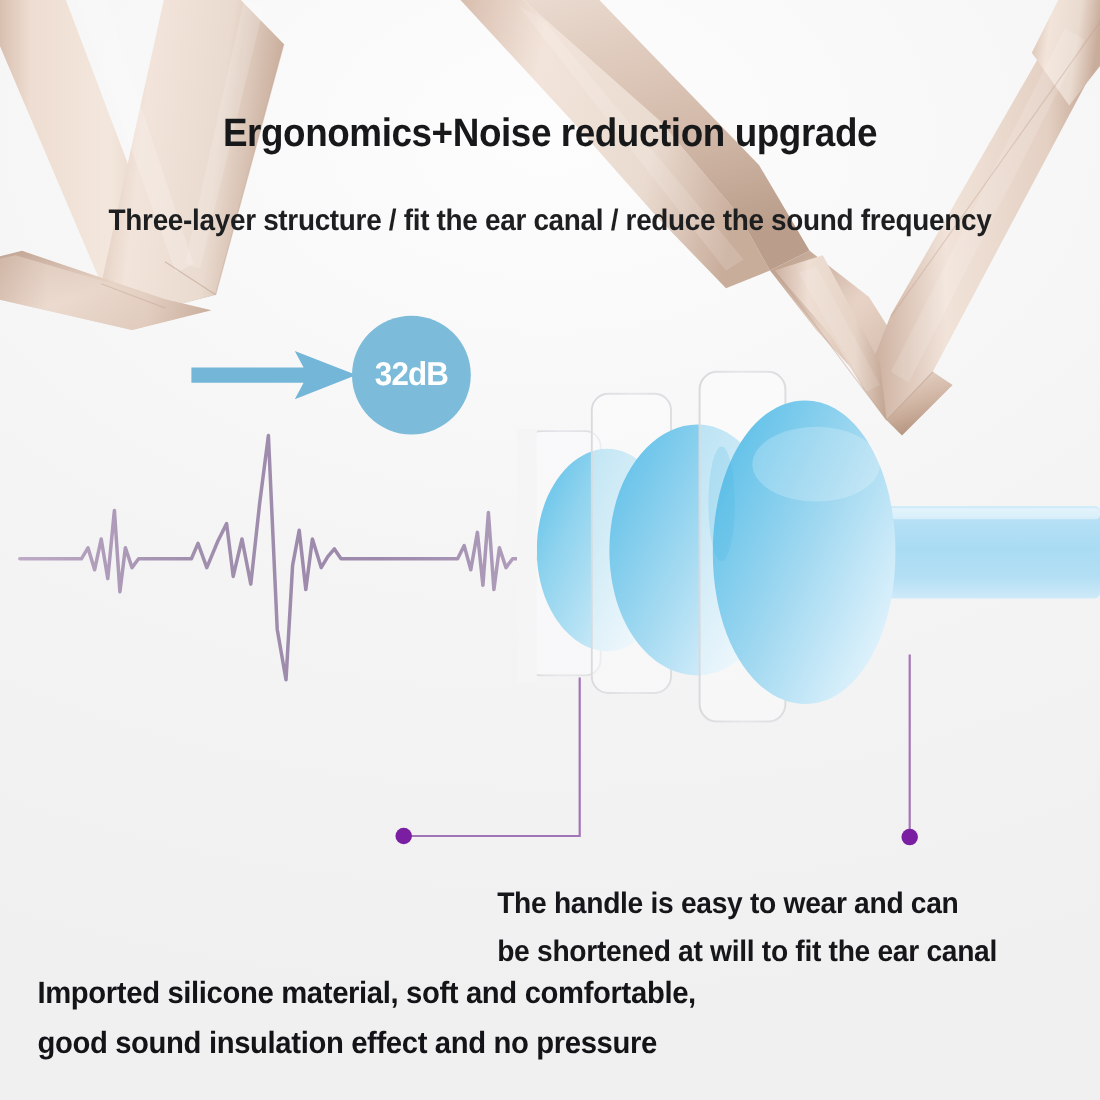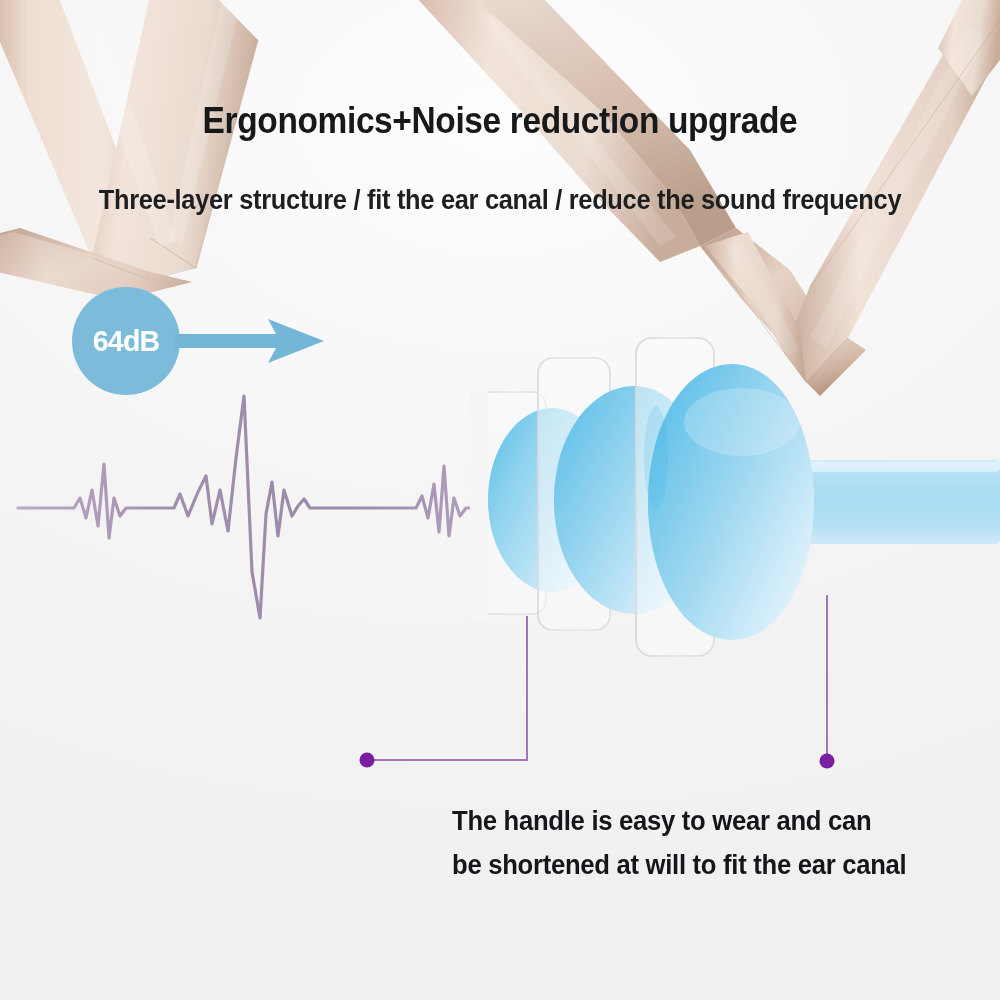--- a/index.html
+++ b/index.html
@@ -255,28 +255,28 @@
       <path d="M 704 246 L 806 382" stroke="#bb9d8a" stroke-width="1" fill="none" opacity="0.45"></path>
       <path d="M 1000 20 L 810 288" stroke="#bd9e8b" stroke-width="1" fill="none" opacity="0.4"></path>
     </svg>
   </div>
 
   <div class="headline">Ergonomics+Noise reduction upgrade</div>
 
   <div class="subhead">Three-layer structure / fit the ear canal / reduce the sound frequency</div>
 
   <div class="db-group">
-    <div class="db-circle left">
-      <span>64dB</span>
-    </div>
 
     <svg class="db-arrow" viewBox="0 0 160 48">
       <path d="M 2 17 L 104 17 L 96 2 L 152 24 L 96 46 L 104 31 L 2 31 Z" fill="#73b6d8"></path>
     </svg>
 
+    <div class="db-circle right">
+      <span>32dB</span>
+    </div>
   </div>
 
   <svg class="waveform" viewBox="0 0 520 240">
     <defs>
       <linearGradient id="wavG" x1="0" y1="0" x2="1" y2="0">
         <stop offset="0%" stop-color="#bcaac6"></stop>
         <stop offset="30%" stop-color="#a18fae"></stop>
         <stop offset="65%" stop-color="#9c89ab"></stop>
         <stop offset="100%" stop-color="#b7a5c2"></stop>
       </linearGradient>
@@ -379,14 +379,18 @@
 
     <path d="M 497 15 L 497 176" fill="none" stroke="#a275b6" stroke-width="2"></path>
     <circle cx="497" cy="181" r="7.5" fill="#7b1fa2"></circle>
   </svg>
 
   <div class="callout-handle">
     <div class="line">The handle is easy to wear and can</div>
     <div class="line">be shortened at will to fit the ear canal</div>
   </div>
 
+  <div class="footer-note">
+    <div class="line">Imported silicone material, soft and comfortable,</div>
+    <div class="line">good sound insulation effect and no pressure</div>
+  </div>
 
 </div>
 
 </body></html>

